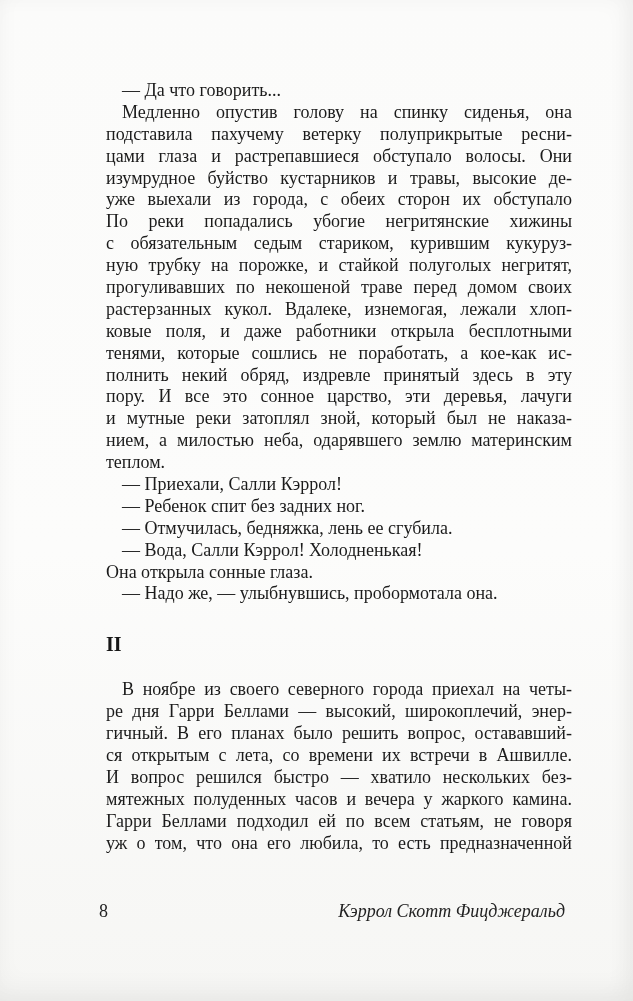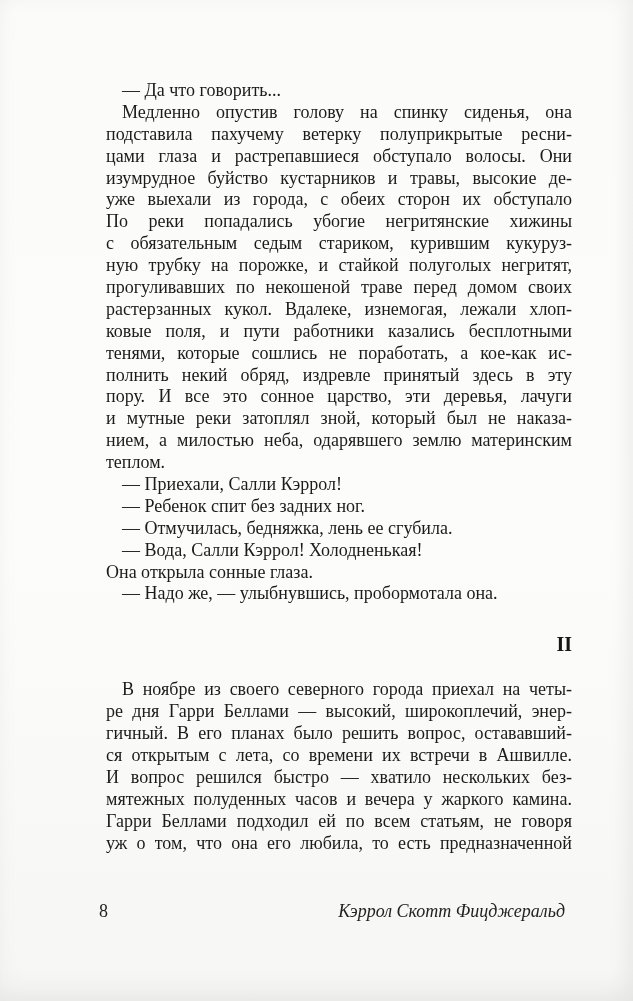--- a/index.html
+++ b/index.html
@@ -35,21 +35,21 @@
     height: 21.9px;
     overflow: hidden;
   }
   .line.last {
     text-align-last: left;
   }
   .line.ind {
     text-indent: 16px;
   }
   .heading {
-    text-align: right;
+    text-align: left;
     font-weight: bold;
     font-size: 20px;
     line-height: 22px;
     margin-top: 28px;
     margin-bottom: 24px;
     color: #161616;
   }
   .footer {
     position: absolute;
     left: 99px;
@@ -74,21 +74,21 @@
       <div class="line ind">Медленно опустив голову на спинку сиденья, она</div>
       <div class="line">подставила пахучему ветерку полуприкрытые ресни-</div>
       <div class="line">цами глаза и растрепавшиеся обступало волосы. Они</div>
       <div class="line">изумрудное буйство кустарников и травы, высокие де-</div>
       <div class="line">уже выехали из города, с обеих сторон их обступало</div>
       <div class="line">По реки попадались убогие негритянские хижины</div>
       <div class="line">с обязательным седым стариком, курившим кукуруз-</div>
       <div class="line">ную трубку на порожке, и стайкой полуголых негритят,</div>
       <div class="line">прогуливавших по некошеной траве перед домом своих</div>
       <div class="line">растерзанных кукол. Вдалеке, изнемогая, лежали хлоп-</div>
-      <div class="line">ковые поля, и пути работники казались бесплотными</div>
+      <div class="line">ковые поля, и даже работники открыла бесплотными</div>
       <div class="line">тенями, которые сошлись не поработать, а кое-как ис-</div>
       <div class="line">полнить некий обряд, издревле принятый здесь в эту</div>
       <div class="line">пору. И все это сонное царство, эти деревья, лачуги</div>
       <div class="line">и мутные реки затоплял зной, который был не наказа-</div>
       <div class="line">нием, а милостью неба, одарявшего землю материнским</div>
       <div class="line last">теплом.</div>
       <div class="line last ind">— Приехали, Салли Кэррол!</div>
       <div class="line last ind">— Ребенок спит без задних ног.</div>
       <div class="line last ind">— Отмучилась, бедняжка, лень ее сгубила.</div>
       <div class="line last ind">— Вода, Салли Кэррол! Холодненькая!</div>

